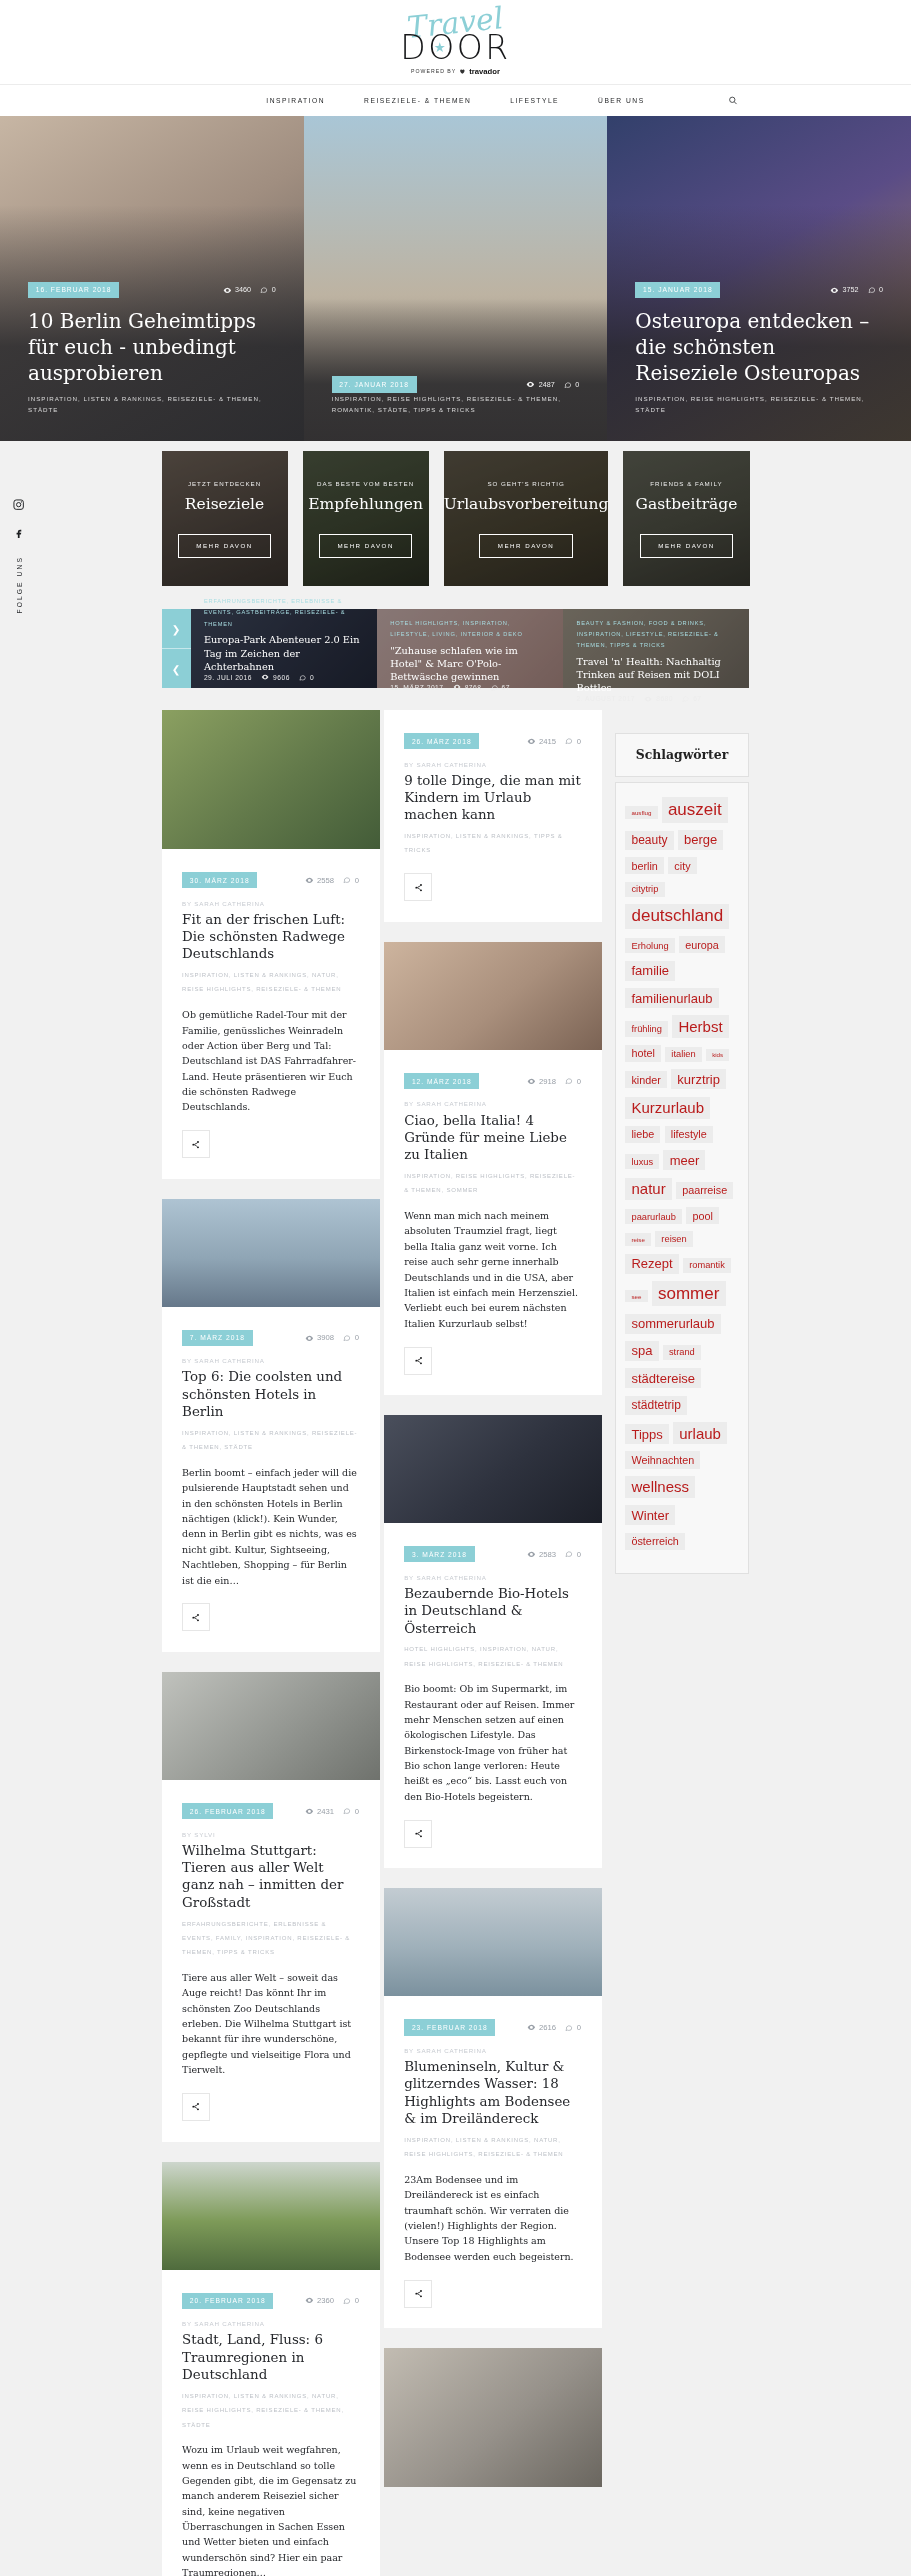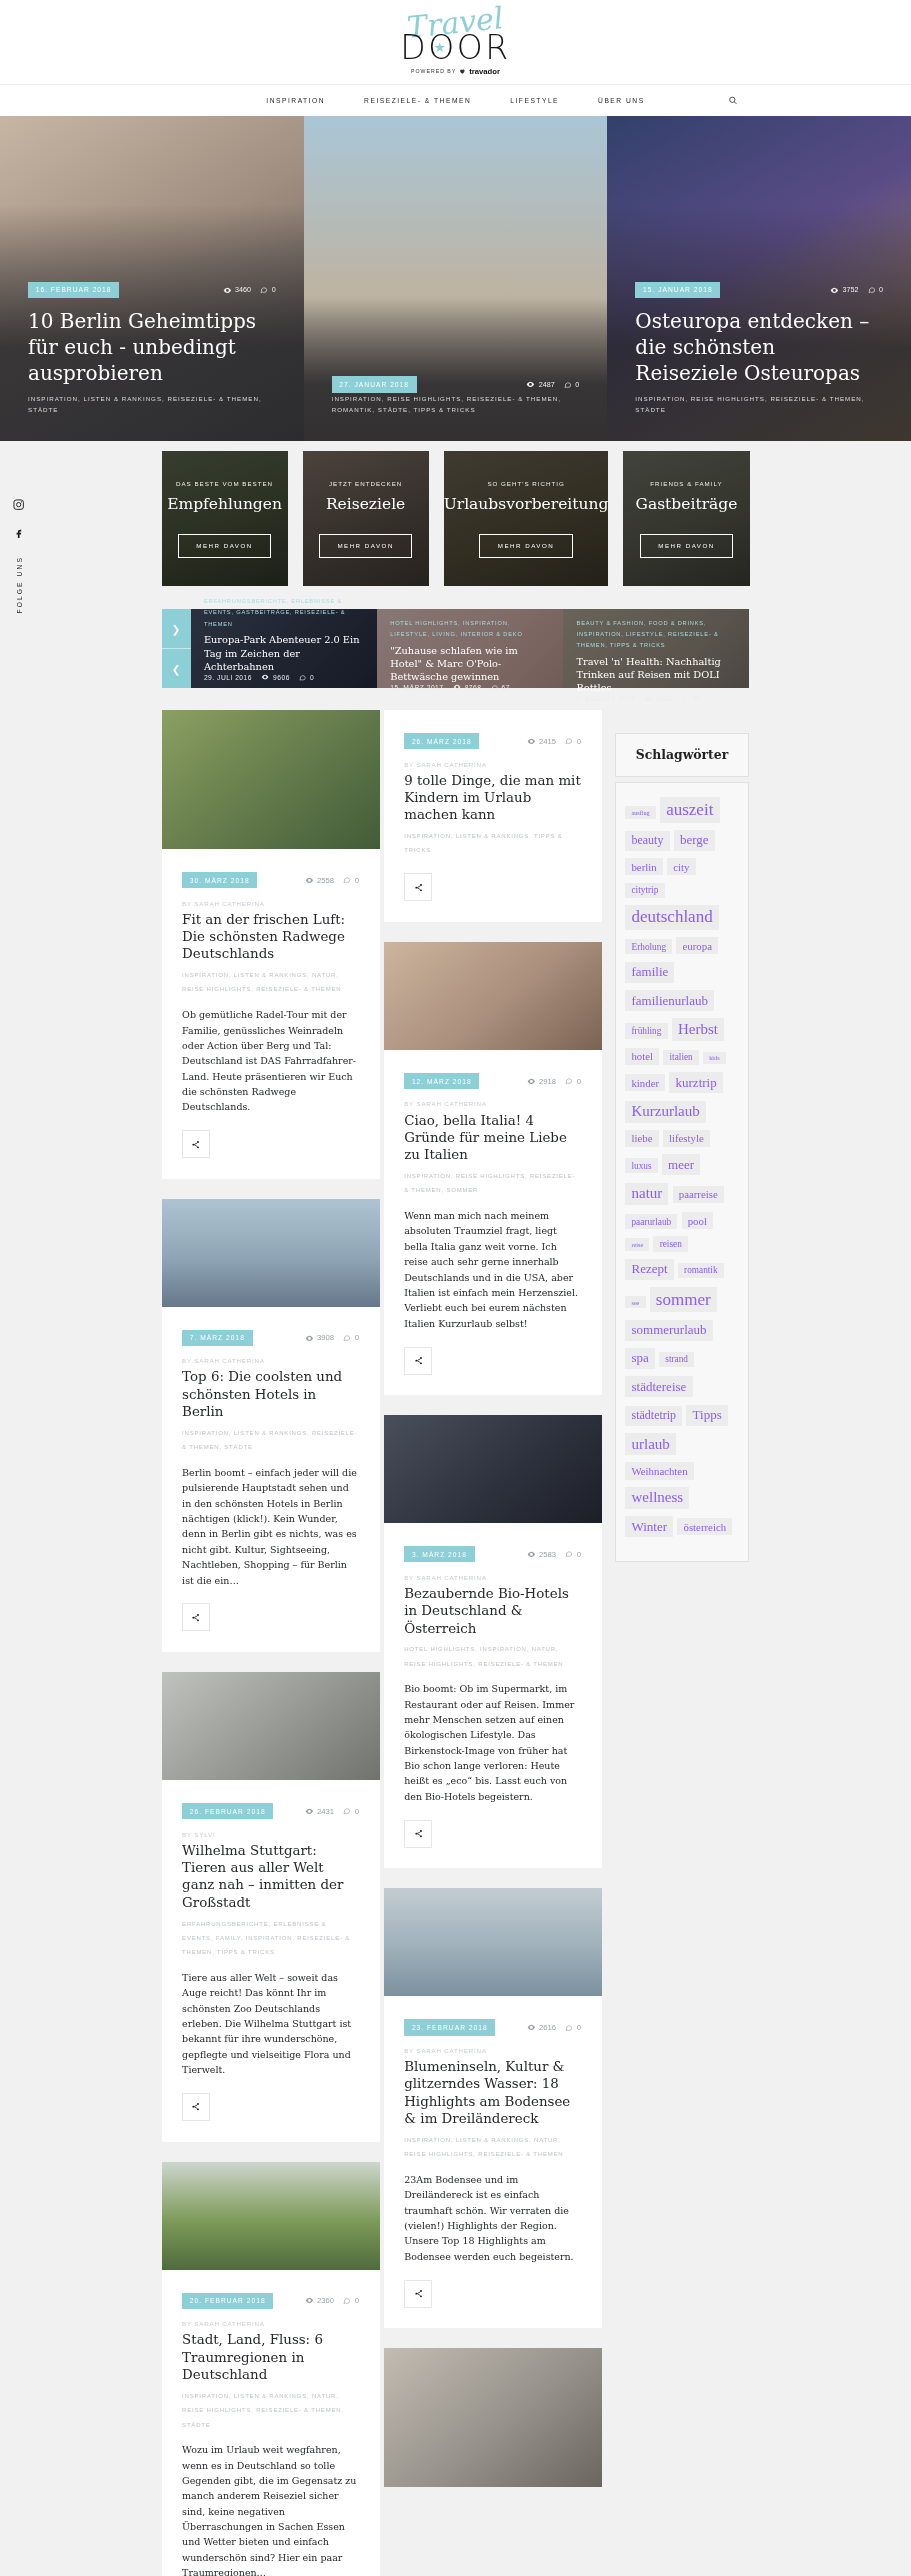--- a/index.html
+++ b/index.html
@@ -71,21 +71,21 @@
   .p-author{margin-top:11.3px;font-size:6.2px;letter-spacing:0.8px;color:#c6cad0;text-transform:uppercase}
   .p-title{font-family:"DejaVu Serif",serif;font-size:13.4px;line-height:1.3;color:#26282c;margin:4.1px 0 5.2px;font-weight:500;cursor:pointer}
   .p-cats{font-size:6px;letter-spacing:0.8px;color:#bdc1c7;text-transform:uppercase;line-height:2.4}
   .p-excerpt{font-family:"DejaVu Serif",serif;font-size:9.5px;line-height:1.62;color:#26282c;margin-top:10.3px}
   .p-share{margin-top:15.5px;width:28px;height:28px;background:#fff;border:0.5px solid #e6e6e6;display:flex;align-items:center;justify-content:center;cursor:pointer;color:#17181a}
 
   
   .side{width:134px;margin-left:13.4px;margin-top:23px}
   .side-title{border:0.5px solid #e0e0e0;background:#f8f8f8;text-align:center;font-family:"DejaVu Serif",serif;font-size:12.4px;font-weight:700;padding:13.4px 0;color:#222}
   .side-body{border:0.5px solid #e0e0e0;background:#f8f8f8;margin-top:5.2px;padding:14.4px 9.3px 16.5px}
-  .tag{display:inline-block;background:#ececec;color:#8b5cf6;font-family:Liberation Serif, serif;padding:2.6px 6.2px;margin:0 4.1px 7.2px 0;cursor:pointer}
+  .tag{display:inline-block;background:#ececec;color:#b91c1c;font-family:Liberation Sans, sans-serif;padding:2.6px 6.2px;margin:0 4.1px 7.2px 0;cursor:pointer}
   .t1{font-size:6.2px}.t2{font-size:12px}.t3{font-size:9.3px}.t4{font-size:10.8px}.t5{font-size:13px}.t6{font-size:15px}.t7{font-size:17px}
 </style>
 </head>
 <body>
 
 <div class="page">
 
   <aside class="follow">
     <a>
       <svg width="11.3" height="11.3" viewBox="0 0 24 24" fill="none" stroke="currentColor" stroke-width="2">
@@ -204,29 +204,29 @@
           </div>
           <h2 class="slide-title">Osteuropa entdecken – die schönsten Reiseziele Osteuropas</h2>
           <div class="cap-cats">INSPIRATION, REISE HIGHLIGHTS, REISEZIELE- &amp; THEMEN, STÄDTE</div>
         </div>
       </article>
     </section>
 
   <div class="wrap">
     <section class="cat-row">
 
+        <div class="cat-box" style="background: linear-gradient(160deg, rgb(110, 98, 88) 0%, rgb(74, 66, 60) 60%, rgb(51, 46, 42) 100%);">
+          <span class="cat-kicker">JETZT ENTDECKEN</span>
+          <span class="cat-title">Reiseziele</span>
+          <button class="cat-btn">MEHR DAVON</button>
+        </div>
+
         <div class="cat-box" style="background: linear-gradient(160deg, rgb(78, 90, 68) 0%, rgb(57, 68, 47) 55%, rgb(35, 41, 29) 100%);">
           <span class="cat-kicker">DAS BESTE VOM BESTEN</span>
           <span class="cat-title">Empfehlungen</span>
-          <button class="cat-btn">MEHR DAVON</button>
-        </div>
-
-        <div class="cat-box" style="background: linear-gradient(160deg, rgb(110, 98, 88) 0%, rgb(74, 66, 60) 60%, rgb(51, 46, 42) 100%);">
-          <span class="cat-kicker">JETZT ENTDECKEN</span>
-          <span class="cat-title">Reiseziele</span>
           <button class="cat-btn">MEHR DAVON</button>
         </div>
 
         <div class="cat-box" style="background: linear-gradient(160deg, rgb(92, 86, 72) 0%, rgb(70, 65, 47) 55%, rgb(46, 43, 32) 100%);">
           <span class="cat-kicker">SO GEHT'S RICHTIG</span>
           <span class="cat-title">Urlaubsvorbereitung</span>
           <button class="cat-btn">MEHR DAVON</button>
         </div>
 
         <div class="cat-box" style="background: linear-gradient(160deg, rgb(95, 99, 87) 0%, rgb(74, 77, 66) 55%, rgb(49, 51, 44) 100%);">

